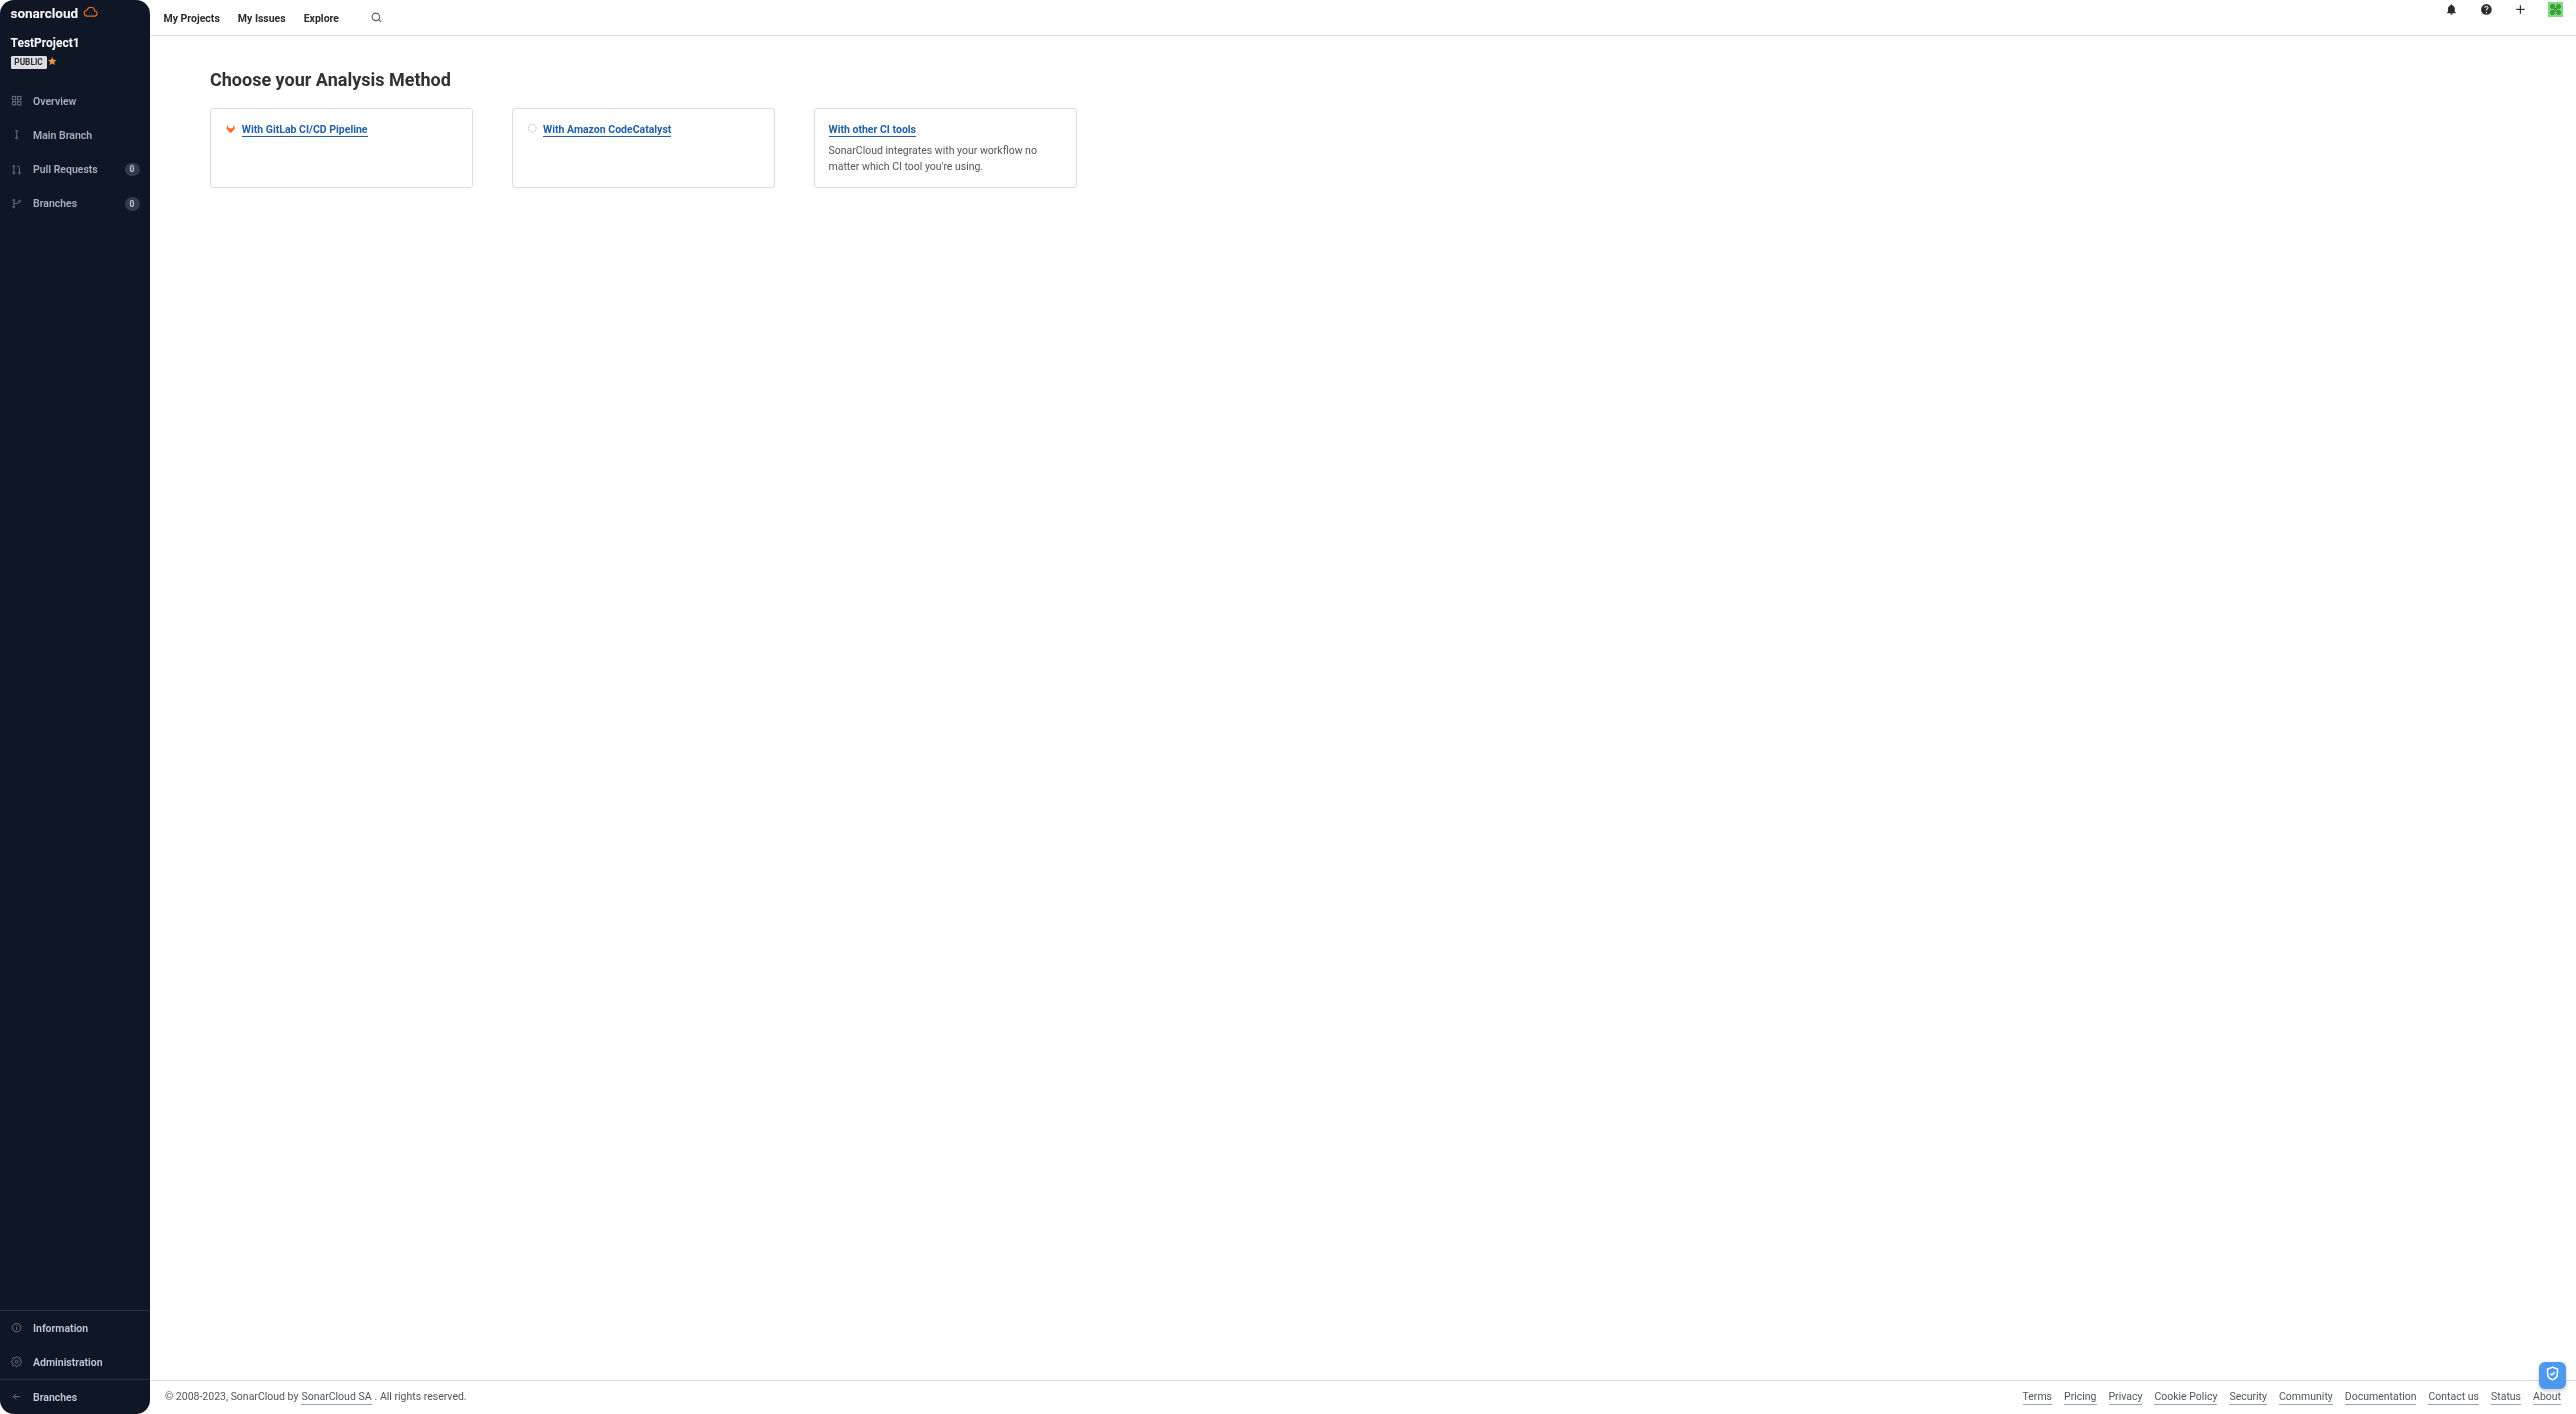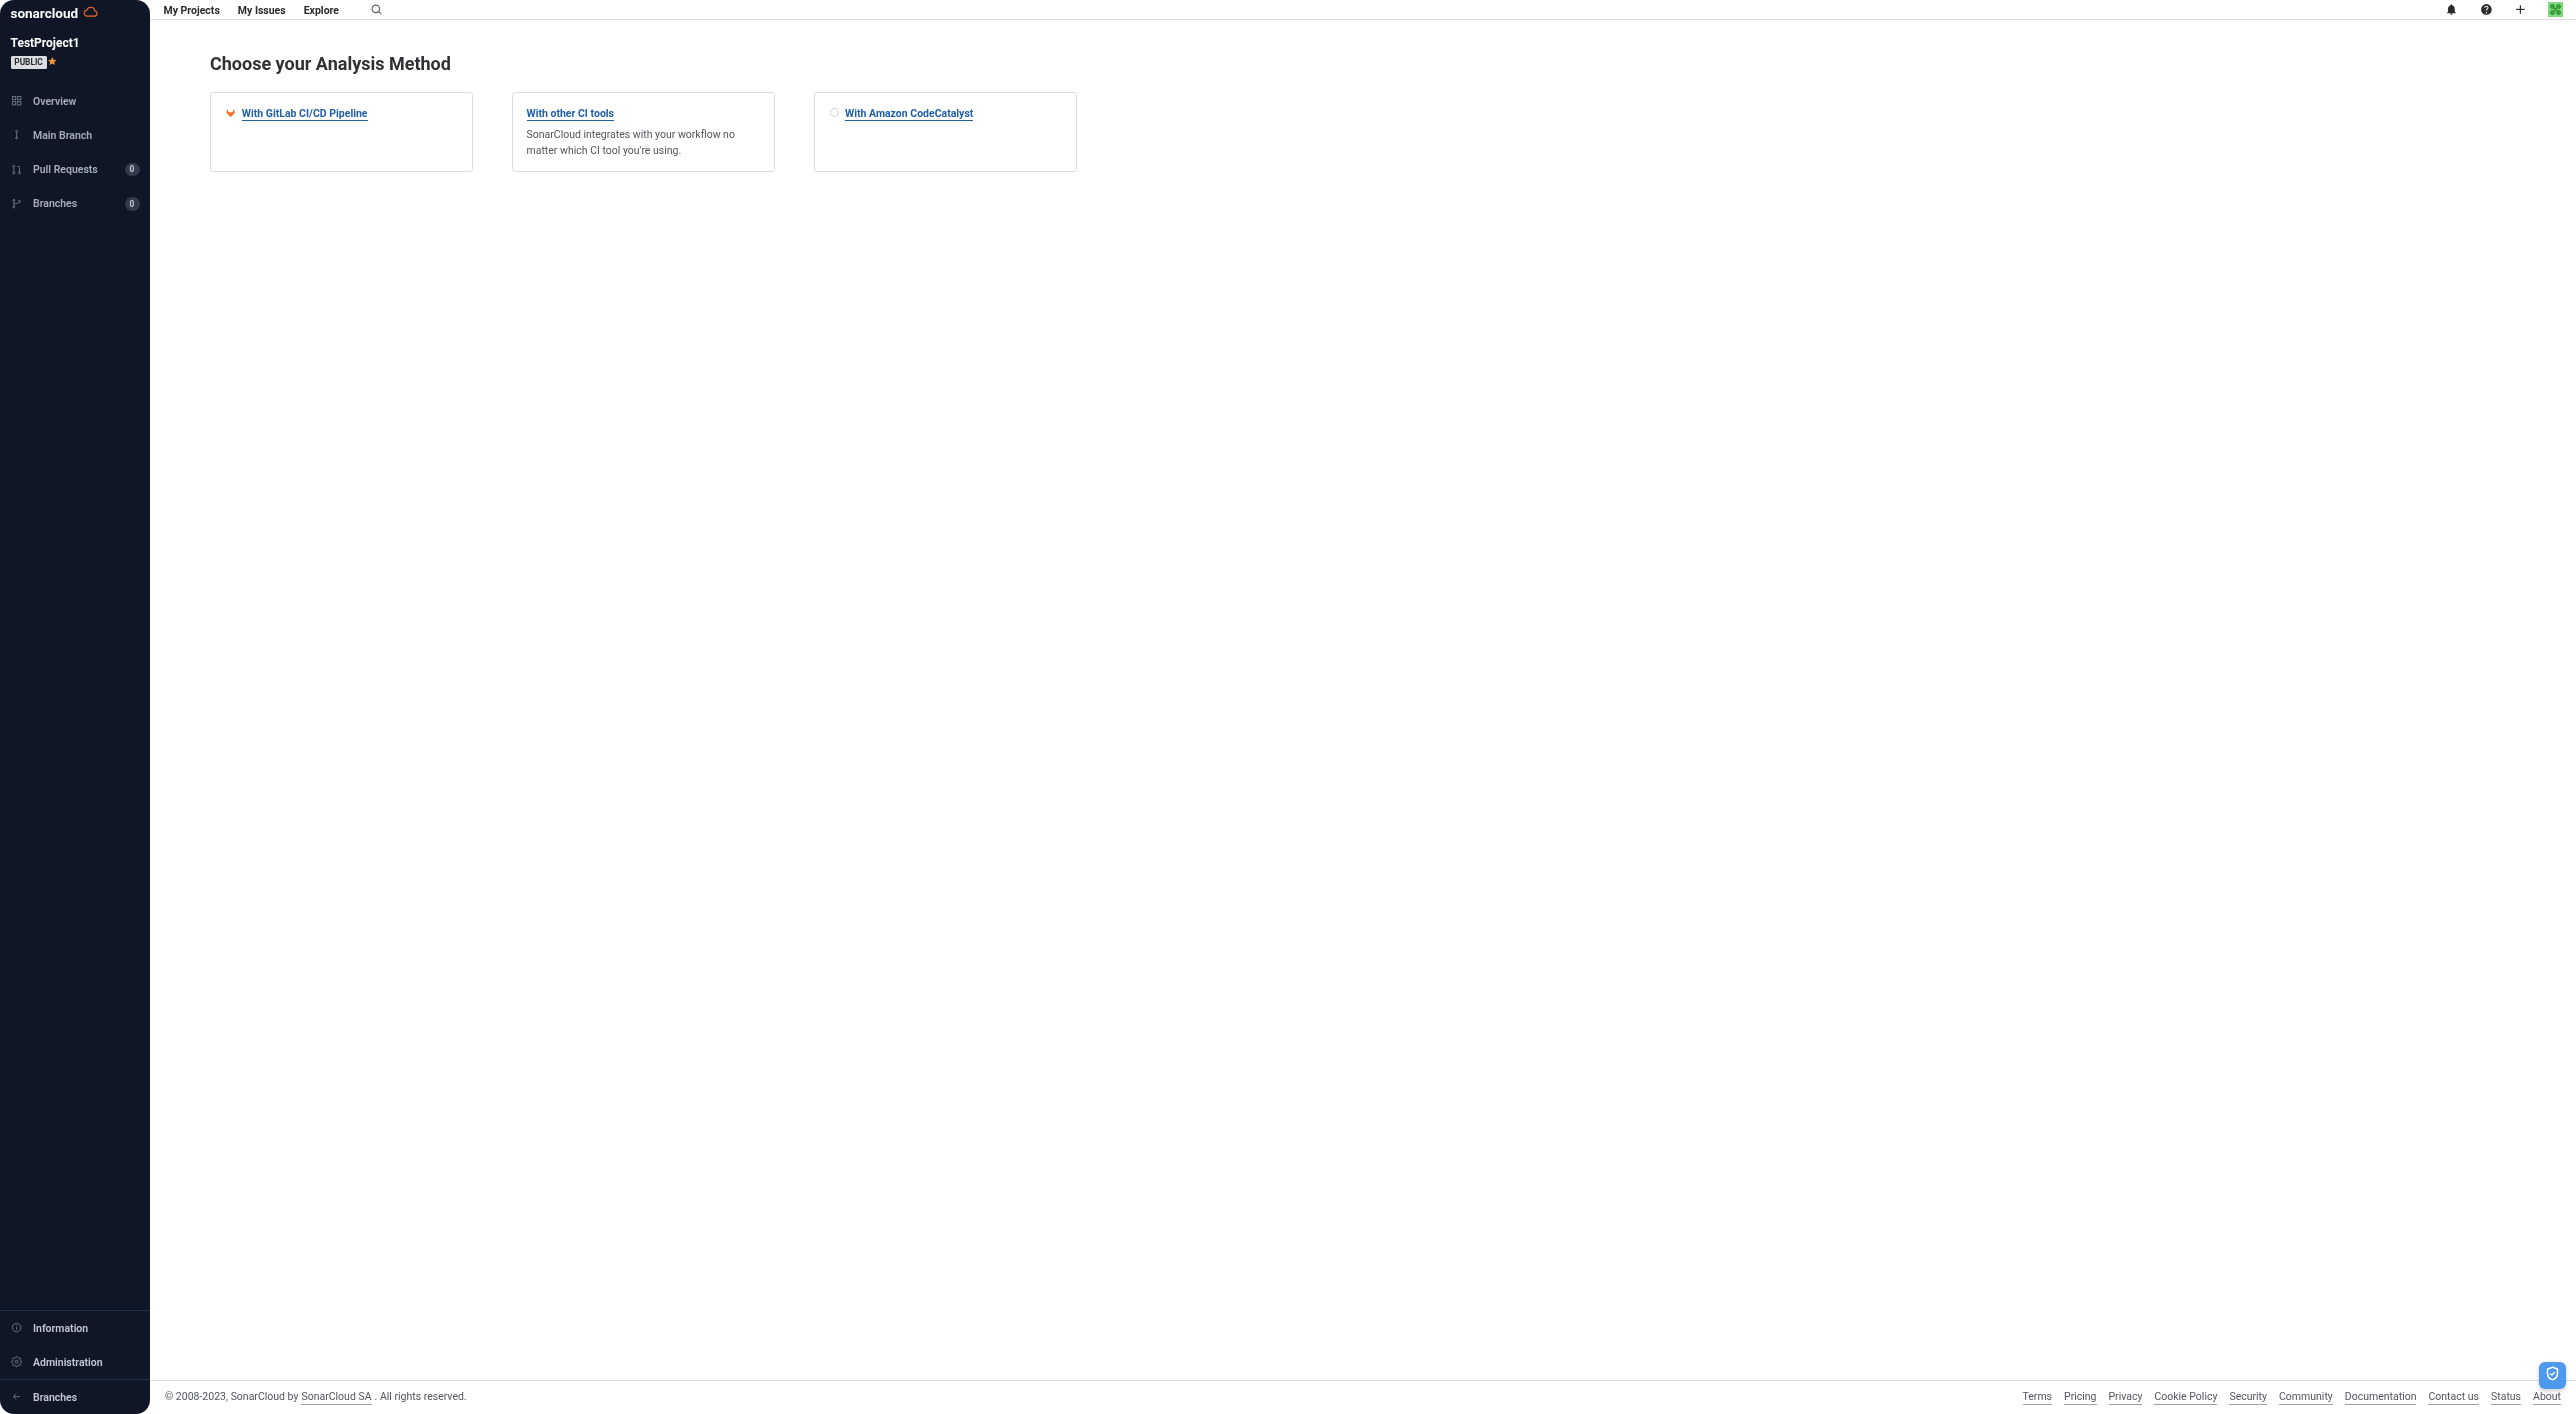--- a/index.html
+++ b/index.html
@@ -36,21 +36,21 @@
   .nav-item .label{flex:1;}
   .nav-item .count{background:#323b4c;color:#c7cdd7;border-radius:7.5px;min-width:15px;height:13.5px;display:flex;align-items:center;justify-content:center;font-size:8.3px;font-weight:700;}
   .sidebar-spacer{flex:1;}
   .sidebar-bottom{border-top:0.8px solid #22304a;}
   .sidebar-bottom .nav-item{color:#c2c9d4;}
   .collapse-row{border-top:0.8px solid #22304a;}
   .collapse-row .nav-item{color:#c2c9d4;}
 
   
   .main{flex:1;display:flex;flex-direction:column;min-width:0;}
-  .topbar{height:20px;display:flex;align-items:flex-start;border-bottom:0.8px solid var(--border);padding:0 13.5px;}
+  .topbar{height:36px;display:flex;align-items:flex-start;border-bottom:0.8px solid var(--border);padding:0 13.5px;}
   .topnav{display:flex;gap:18px;align-items:center;height:100%;padding-top:1.5px;}
   .topnav a{color:#2b2b2b;font-weight:700;font-size:10.5px;text-decoration:none;cursor:pointer;}
   .search-btn{margin-left:13.5px;color:#5b6069;cursor:pointer;padding-top:1.5px;}
   .topbar-spacer{flex:1;}
   .topbar-right{display:flex;align-items:center;gap:19.5px;padding-top:1.5px;}
   .topbar-right .icon-btn{color:#2b2b2b;cursor:pointer;display:flex;align-items:center;justify-content:center;width:15px;height:15px;}
   .avatar{width:15px;height:15px;background:#6fcf6f;position:relative;overflow:hidden;}
   .avatar::before,.avatar::after{content:"";position:absolute;}
   .avatar{background:
     radial-gradient(circle at 30% 30%, #3aa03a 15%, transparent 16%),
@@ -237,34 +237,34 @@
             <svg width="11.3" height="11.3" viewBox="0 0 24 24" fill="currentColor">
                 <path d="M12 22 3 12l2-8 3 7h8l3-7 2 8-9 10z"></path>
               </svg>
           </span>
           <span class="card-link">With GitLab CI/CD Pipeline</span>
         </div>
       </div>
 
       <div class="card">
         <div class="card-head">
-          <span class="card-link">With other CI tools</span>
-        </div>
-        <div class="card-desc">SonarCloud integrates with your workflow no matter which CI tool you're using.</div>
-      </div>
-
-      <div class="card">
-        <div class="card-head">
           <span class="aws-icon">
             <svg width="10.5" height="10.5" viewBox="0 0 24 24" fill="none" stroke="currentColor" stroke-width="1.6">
                 <circle cx="12" cy="12" r="9" stroke-dasharray="2 2"></circle>
               </svg>
           </span>
           <span class="card-link">With Amazon CodeCatalyst</span>
         </div>
+      </div>
+
+      <div class="card">
+        <div class="card-head">
+          <span class="card-link">With other CI tools</span>
+        </div>
+        <div class="card-desc">SonarCloud integrates with your workflow no matter which CI tool you're using.</div>
       </div>
 
 
     </div>
   </main>
 
   <footer class="footer">
     <div class="left">
       <span>© 2008-2023, SonarCloud by </span>
       <a>SonarCloud SA</a>

